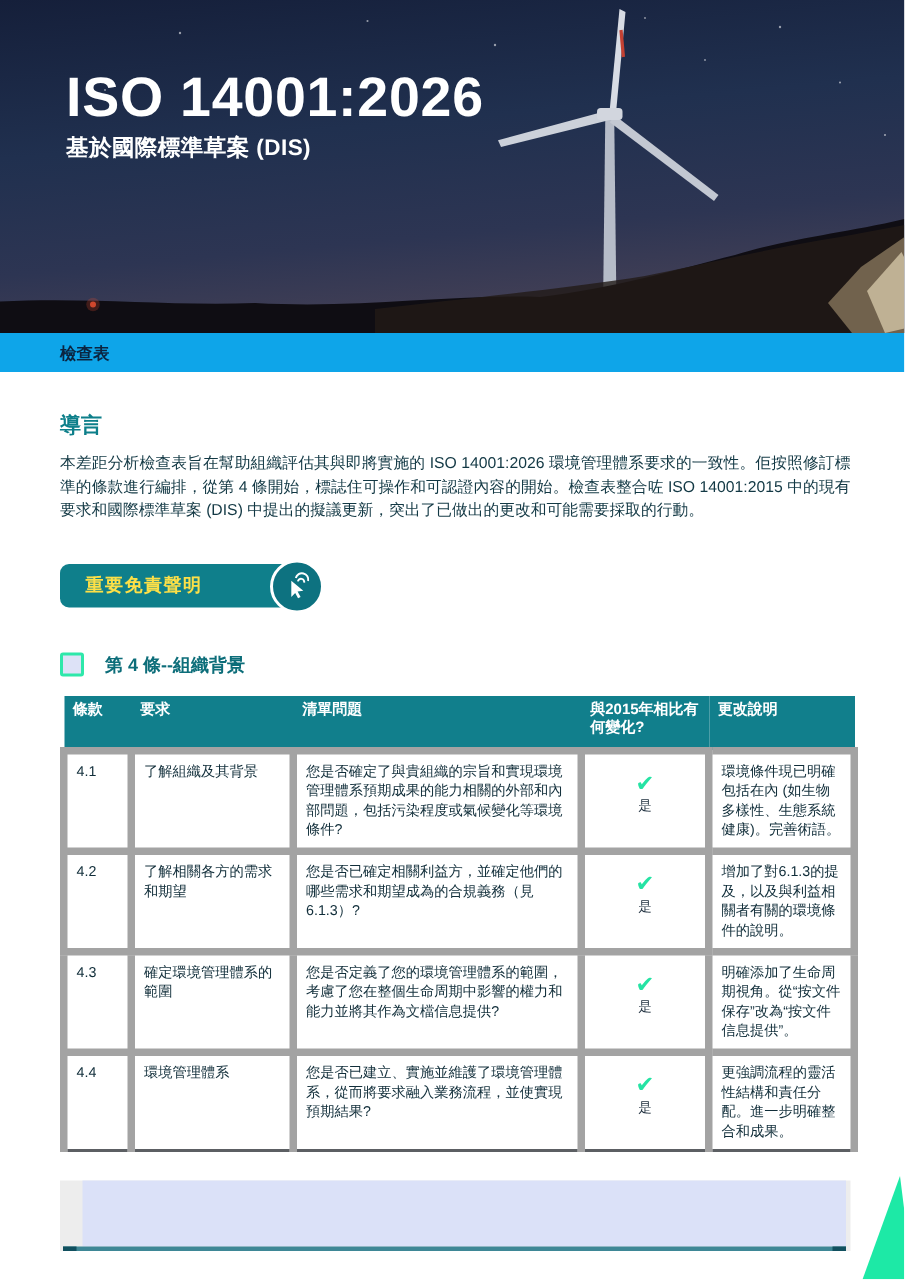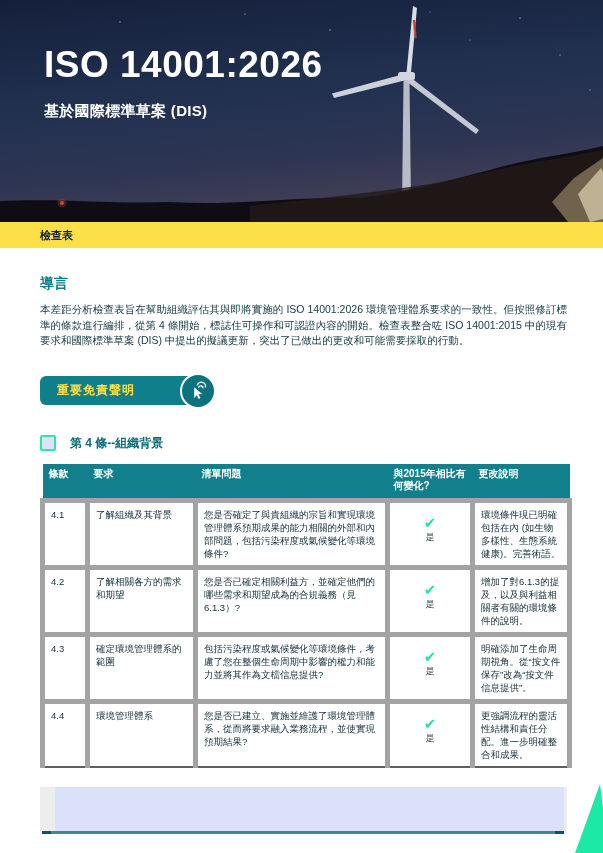--- a/index.html
+++ b/index.html
@@ -5,24 +5,24 @@
   * { margin:0; padding:0; box-sizing:border-box; }
   html,body { background:#ffffff; }
   body { font-family:"Liberation Sans","DejaVu Sans",sans-serif; }
   .page { position:relative; width:603px; height:853px; background:#ffffff; overflow:hidden; }
 
   
   .hero { position:relative; width:603px; height:222px; background:#1b2742; overflow:hidden; }
   .hero-art { position:absolute; left:0; top:0; width:603px; height:222px; display:block; }
   .hero-text { position:absolute; left:44px; top:44px; color:#ffffff; }
   .hero-title { font-size:37px; line-height:42px; font-weight:bold; letter-spacing:0.5px; }
-  .hero-subtitle { margin-top:16px; font-size:15px; font-weight:600; letter-spacing:0.3px; }
-
-  
-  .banner { width:603px; height:26px; background:#fde047; display:flex; align-items:center; padding-left:40px; }
+  .hero-subtitle { margin-top:3px; font-size:15px; font-weight:600; letter-spacing:0.3px; }
+
+  
+  .banner { width:603px; height:26px; background:#0ea5e9; display:flex; align-items:center; padding-left:40px; }
   .banner-label { font-size:11px; font-weight:bold; color:#0b2540; }
 
   
   .content { padding:0 36px 0 40px; }
   .intro-heading { margin-top:27px; font-size:14px; font-weight:bold; color:#0d7f8a; }
   .intro-body { margin-top:9px; width:527px; font-size:10.5px; line-height:15.5px; color:#123844; text-align:justify; }
 
   
   .btn-row { margin-top:24px; height:36px; position:relative; }
   .disclaimer-btn { position:absolute; left:0; top:3px; width:158px; height:29px; background:#0f7f8b;
@@ -176,21 +176,21 @@
           <td>您是否已確定相關利益方，並確定他們的哪些需求和期望成為的合規義務（見6.1.3）?</td>
           <td class="check-cell">
             <span class="checkmark">✔</span>
             <span class="yes-label">是</span>
           </td>
           <td>增加了對6.1.3的提及，以及與利益相關者有關的環境條件的說明。</td>
         </tr>
         <tr style="height:45px">
           <td>4.3</td>
           <td>確定環境管理體系的範圍</td>
-          <td>包括污染程度或氣候變化等環境條件，考慮了您在整個生命周期中影響的權力和能力並將其作為文檔信息提供?</td>
+          <td>您是否定義了您的環境管理體系的範圍，考慮了您在整個生命周期中影響的權力和能力並將其作為文檔信息提供?</td>
           <td class="check-cell">
             <span class="checkmark">✔</span>
             <span class="yes-label">是</span>
           </td>
           <td>明確添加了生命周期視角。從“按文件保存”改為“按文件信息提供”。</td>
         </tr>
         <tr style="height:61px">
           <td>4.4</td>
           <td>環境管理體系</td>
           <td>您是否已建立、實施並維護了環境管理體系，從而將要求融入業務流程，並使實現預期結果?</td>

